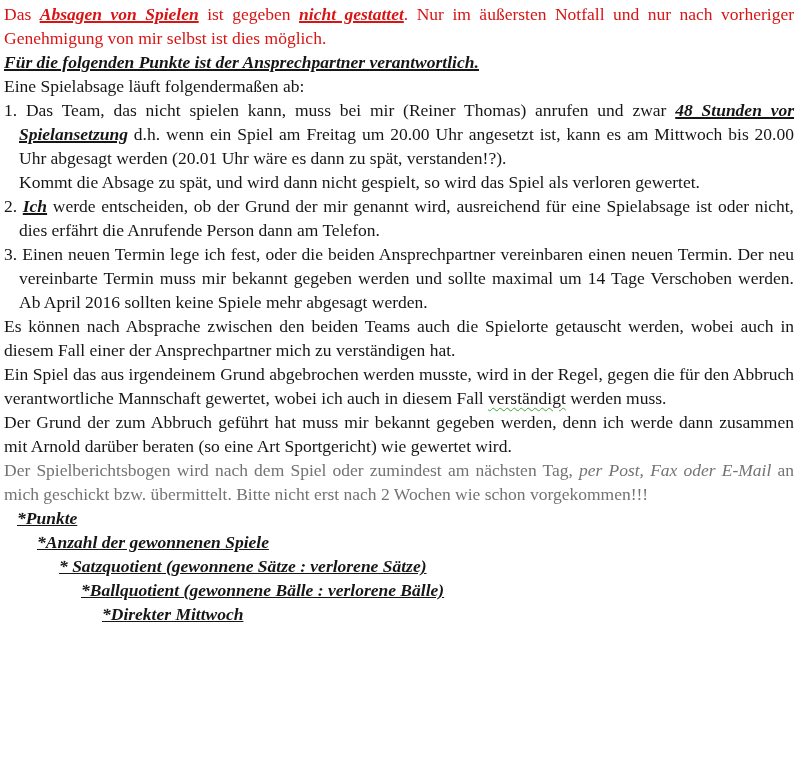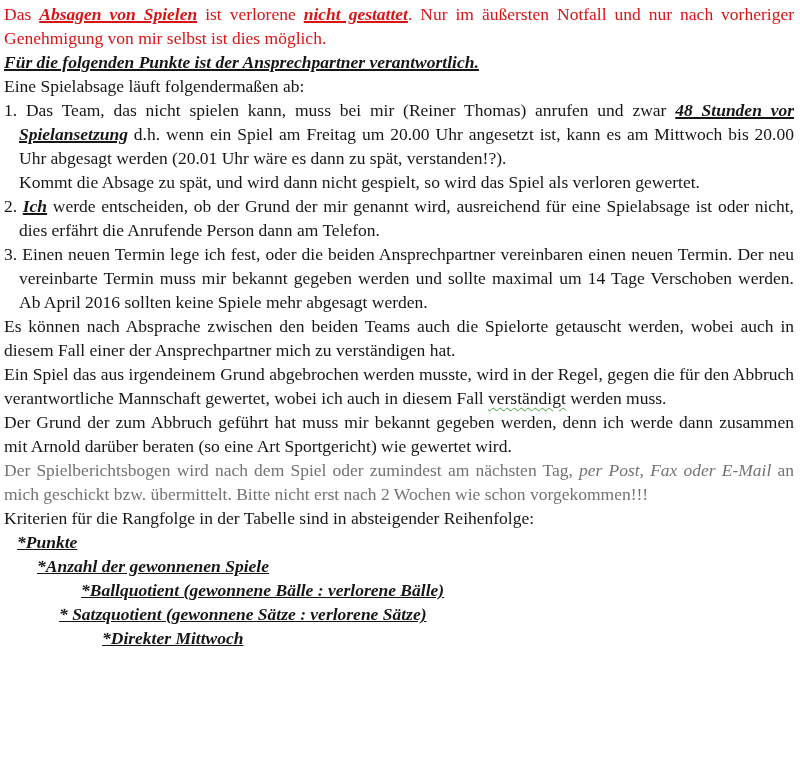--- a/index.html
+++ b/index.html
@@ -83,28 +83,27 @@
   .mb5  { margin-bottom: 5px; }
   .mb8  { margin-bottom: 8px; }
   .mb10 { margin-bottom: 10px; }
   .mb12 { margin-bottom: 12px; }
   .mb17 { margin-bottom: 17px; }
 </style>
 </head>
 <body>
 
 <div class="doc">
-    <p class="para lead"><span>Das </span><span class="b i u">Absagen von Spielen</span><span> ist verlorene </span><span class="b i u">nicht gestattet</span><span>. Nur im äußersten Notfall und nur nach vorheriger Genehmigung von mir selbst ist dies möglich.</span></p>
+    <p class="para lead"><span>Das </span><span class="b i u">Absagen von Spielen</span><span> ist gegeben </span><span class="b i u">nicht gestattet</span><span>. Nur im äußersten Notfall und nur nach vorheriger Genehmigung von mir selbst ist dies möglich.</span></p>
     <p class="para intro mb0"><span class="b i u">Für die folgenden Punkte ist der Ansprechpartner verantwortlich.</span></p>
     <p class="para mb0"><span>Eine Spielabsage läuft folgendermaßen ab:</span></p>
     <p class="para item mb10"><span>1. Das Team, das nicht spielen kann, muss bei mir (Reiner Thomas) anrufen und zwar </span><span class="b i u">48 Stunden vor Spielansetzung</span><span> d.h. wenn ein Spiel am Freitag um 20.00 Uhr angesetzt ist, kann es am Mittwoch bis 20.00 Uhr abgesagt werden (20.01 Uhr wäre es dann zu spät, verstanden!?).</span><br><span>Kommt die Absage zu spät, und wird dann nicht gespielt, so wird das Spiel als verloren gewertet.</span></p>
     <p class="para item mb17"><span>2. </span><span class="b i u">Ich</span><span> werde entscheiden, ob der Grund der mir genannt wird, ausreichend für eine Spielabsage ist oder nicht, dies erfährt die Anrufende Person dann am Telefon.</span></p>
     <p class="para item mb12"><span>3. Einen neuen Termin lege ich fest, oder die beiden Ansprechpartner vereinbaren einen neuen Termin. Der neu vereinbarte Termin muss mir bekannt gegeben werden und sollte maximal um 14 Tage Verschoben werden. Ab April 2016 sollten keine Spiele mehr abgesagt werden.</span></p>
     <p class="para mb8"><span>Es können nach Absprache zwischen den beiden Teams auch die Spielorte getauscht werden, wobei auch in diesem Fall einer der Ansprechpartner mich zu verständigen hat.</span></p>
     <p class="para mb5"><span>Ein Spiel das aus irgendeinem Grund abgebrochen werden musste, wird in der Regel, gegen die für den Abbruch verantwortliche Mannschaft gewertet, wobei ich auch in diesem Fall </span><span class="wavy">verständigt</span><span> werden muss.</span><br><span>Der Grund der zum Abbruch geführt hat muss mir bekannt gegeben werden, denn ich werde dann zusammen mit Arnold darüber beraten (so eine Art Sportgericht) wie gewertet wird.</span></p>
     <p class="para note"><span>Der Spielberichtsbogen wird nach dem Spiel oder zumindest am nächsten Tag,  </span><span class="i">per Post, Fax oder E-Mail</span><span> an mich geschickt bzw. übermittelt. Bitte nicht erst nach 2 Wochen wie schon vorgekommen!!!</span></p>
-    <p class="para mb0"><span>Kriterien für die Rangfolge in der Tabelle sind in absteigender Reihenfolge:</span></p>
     <p class="para star ind1"><span class="b i">*Punkte</span></p>
     <p class="para star ind2"><span class="b i">*Anzahl der gewonnenen Spiele</span></p>
+    <p class="para star ind3"><span class="b i">* Satzquotient (gewonnene Sätze : verlorene Sätze)</span></p>
     <p class="para star ind4"><span class="b i">*Ballquotient (gewonnene Bälle : verlorene Bälle)</span></p>
-    <p class="para star ind3"><span class="b i">* Satzquotient (gewonnene Sätze : verlorene Sätze)</span></p>
     <p class="para star ind5"><span class="b i">*Direkter Mittwoch</span></p>
   </div>
 
 </body></html>

